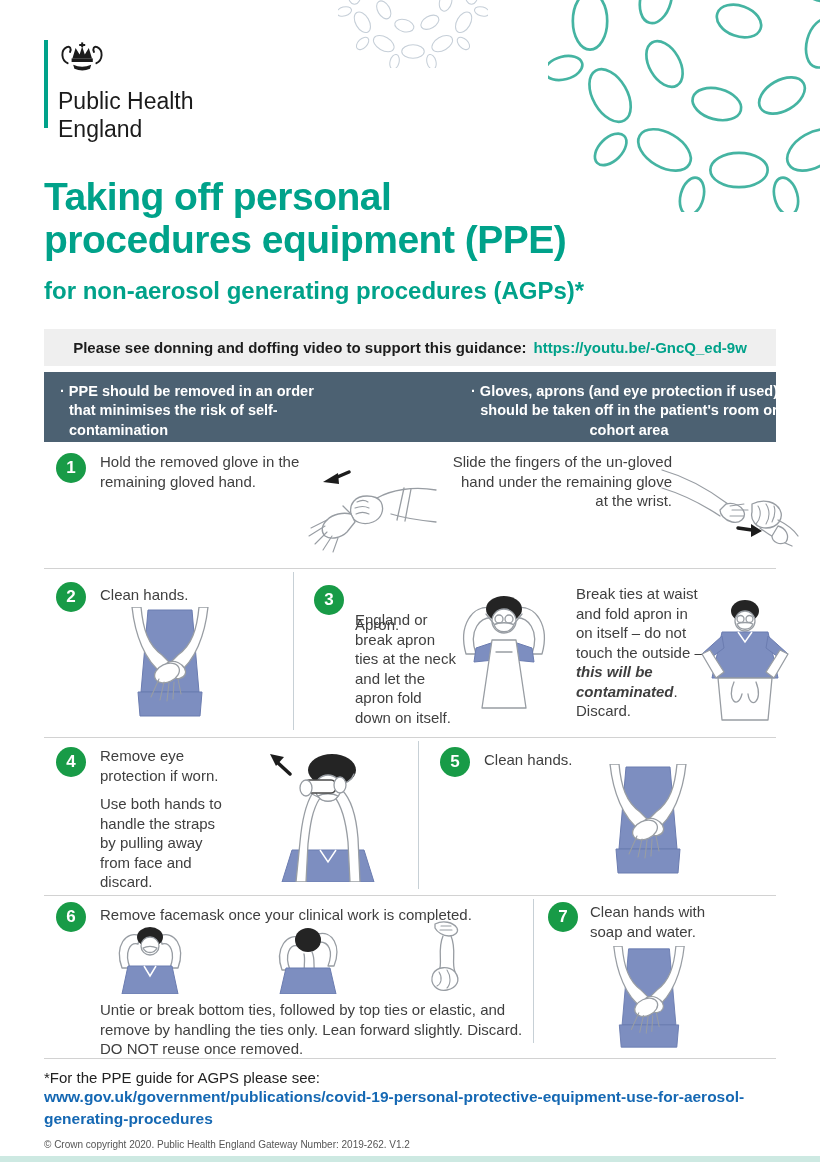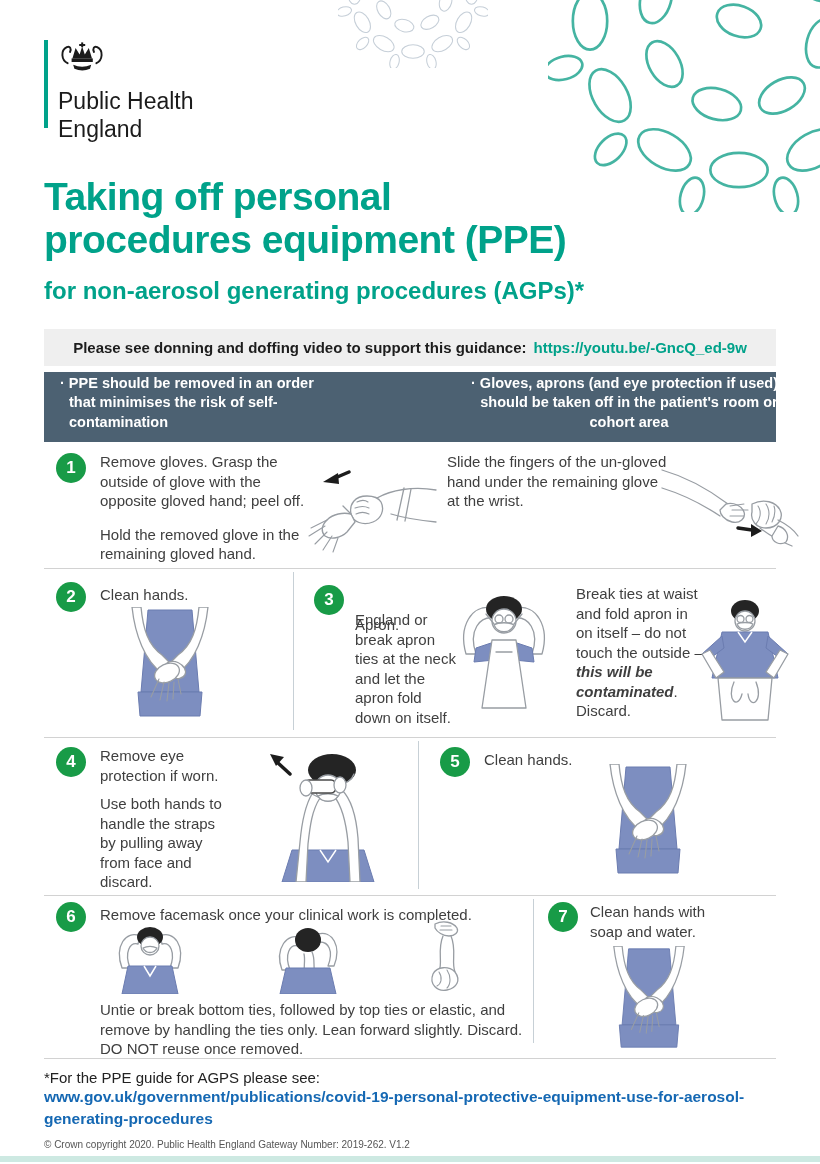--- a/index.html
+++ b/index.html
@@ -22,21 +22,21 @@
          font-weight:bold;color:var(--teal,#00a28a);letter-spacing:-0.5px;}
   .subtitle{position:absolute;left:44px;top:277px;font-size:24px;font-weight:bold;color:var(--teal,#00a28a);}
 
   
   .banner{position:absolute;left:44px;top:329px;width:732px;height:37px;background:var(--banner_bg,#efefef);
           display:flex;align-items:center;justify-content:center;font-size:15px;font-weight:bold;color:#1d1d1d;}
   .banner-link{color:var(--teal,#00a28a);margin-left:7px;text-decoration:none;cursor:pointer;}
 
   
   .key-points{position:absolute;left:44px;top:372px;width:732px;height:70px;background:var(--header_slate,#4c6172);}
-  .kp{position:absolute;top:2px;color:#fff;font-size:14.5px;font-weight:bold;line-height:1.33;
+  .kp{position:absolute;top:10px;color:#fff;font-size:14.5px;font-weight:bold;line-height:1.33;
       text-indent:-9px;padding-left:9px;}
   .kp::before{content:"· ";}
   .kp-left{left:16px;width:248px;}
   .kp-right{left:411px;width:330px;text-align:center;}
 
   
   .hline{position:absolute;left:44px;width:732px;height:1px;background:#d2d2d2;}
   .hl1{top:568px}.hl2{top:737px}.hl3{top:895px}.hl4{top:1058px}
   .vline{position:absolute;width:1px;background:#c7d0d6;}
   .v1{left:293px;top:572px;height:158px}
@@ -46,21 +46,21 @@
   
   .num{position:absolute;width:30px;height:30px;border-radius:50%;background:var(--step_green,#189b47);
        color:#fff;font-weight:bold;font-size:17px;display:flex;align-items:center;justify-content:center;}
   .n1{left:56px;top:453px}.n2{left:56px;top:582px}.n3{left:314px;top:585px}
   .n4{left:56px;top:747px}.n5{left:440px;top:747px}.n6{left:56px;top:902px}.n7{left:548px;top:902px}
 
   
   .stext{position:absolute;font-size:15px;line-height:1.3;color:#3f3f3f;}
   .stext p{margin:0 0 14px 0;}
   .s1-left{left:100px;top:452px;width:210px;}
-  .s1-right{left:447px;top:452px;width:225px;}
+  .s1-right{left:447px;top:452px;width:225px;text-align:right;}
   .s2-label{left:100px;top:585px;width:160px;}
   .s3-title{left:355px;top:615px;width:110px;}
   .s3-p1{left:355px;top:610px;width:102px;}
   .s3-p2{left:576px;top:584px;width:132px;}
   .s4-p1{left:100px;top:746px;width:135px;}
   .s4-p2{left:100px;top:794px;width:135px;}
   .s5-label{left:484px;top:750px;width:160px;}
   .s6-title{left:100px;top:905px;width:440px;}
   .s6-p1{left:100px;top:1000px;width:436px;}
   .s7-label{left:590px;top:902px;width:125px;}
@@ -197,21 +197,20 @@
   <div class="hline hl1"></div>
   <div class="hline hl2"></div>
   <div class="hline hl3"></div>
   <div class="hline hl4"></div>
   <div class="vline v1"></div>
   <div class="vline v2"></div>
   <div class="vline v3"></div>
 
   <div class="num n1">1</div>
   <div class="stext s1-left">
-    <p>Remove gloves. Grasp the outside of glove with the opposite gloved hand; peel off.</p>
     <p>Hold the removed glove in the remaining gloved hand.</p>
   </div>
   <svg class="ill ill-1a" viewBox="0 0 132 92">
     <path class="line" d="M131,28 C108,24 86,28 72,36"></path>
     <path class="line" d="M131,60 C110,58 96,55 86,52"></path>
     <path class="line" d="M99,26 L92,58 M106,27 L100,59"></path>
     <path class="skin" d="M62,34 C50,34 44,42 46,52 C48,60 58,64 68,60 C76,57 80,48 76,40 C73,35 68,34 62,34 Z"></path>
     <path class="fline" d="M52,40 C56,38 60,38 63,40 M50,46 C55,44 60,44 64,46 M51,52 C55,50 60,50 64,52"></path>
     <path class="skin" d="M46,52 C38,50 28,52 22,58 C16,64 16,70 20,74 C26,78 36,76 42,70 L50,60 Z"></path>
     <path class="fline" d="M22,58 L6,66 M20,64 L4,74 M22,70 L10,82 M27,74 L18,88 M33,76 L28,90"></path>

